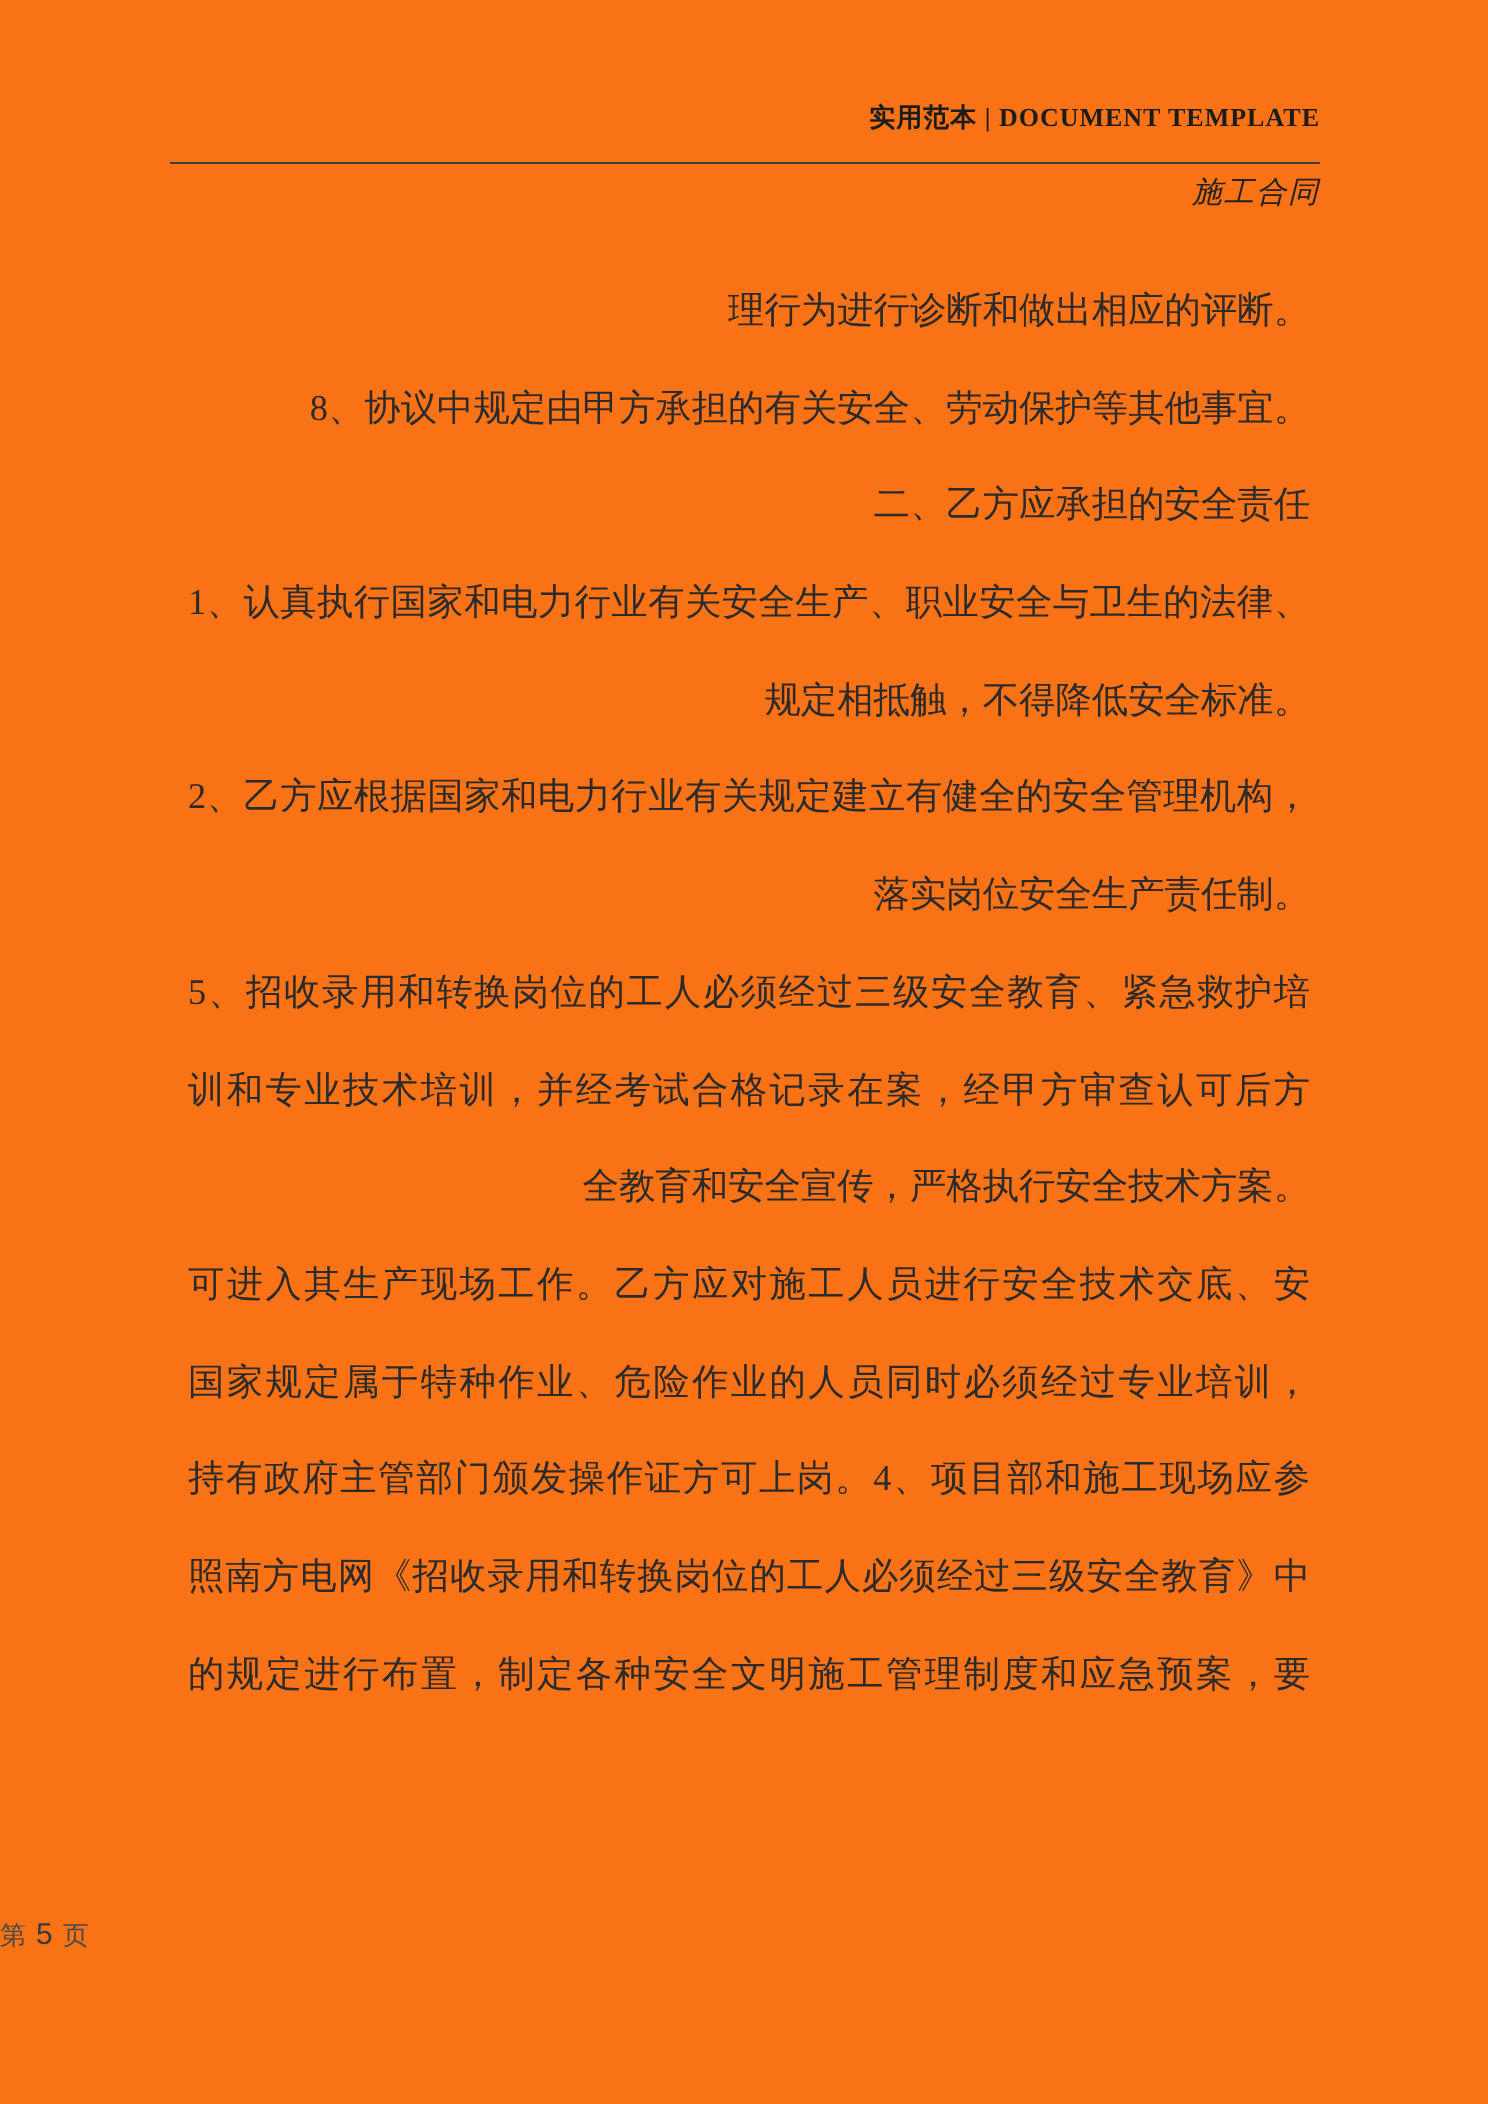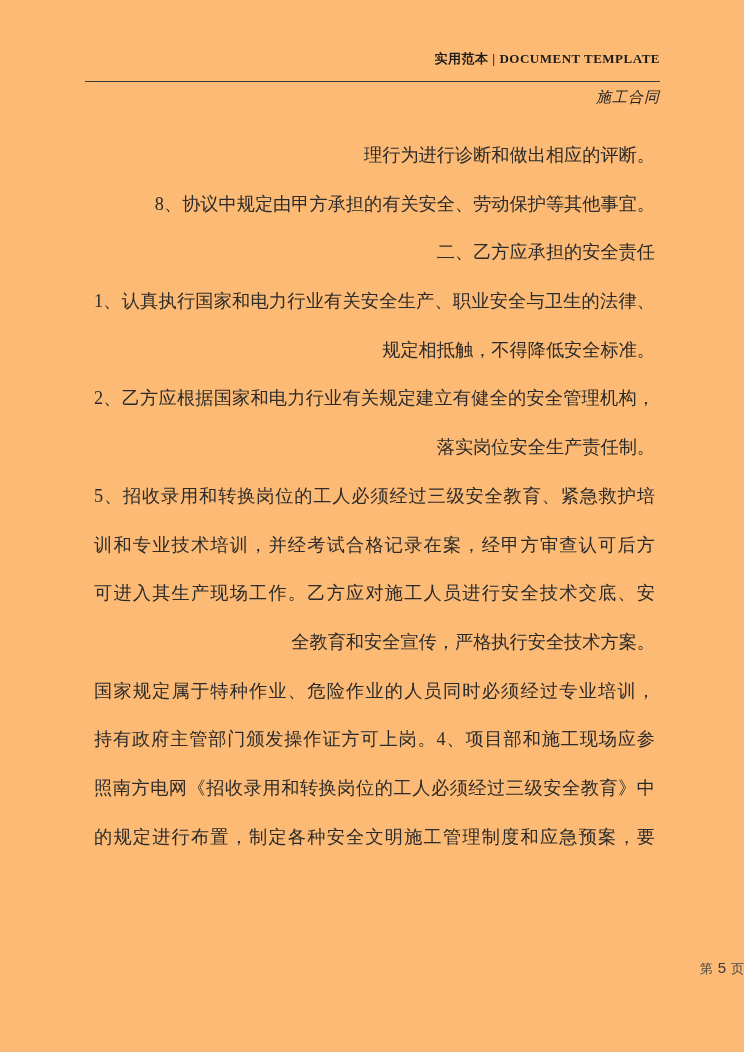--- a/index.html
+++ b/index.html
@@ -2,21 +2,21 @@
 <html><head>
 <meta charset="utf-8">
 <style>
   * { margin: 0; padding: 0; box-sizing: border-box; }
   html, body { background: #888; }
   .page {
     position: relative;
     width: 744px;
     height: 1052px;
     margin: 0 auto;
-    background: #fdba74;
+    background: #f97316;
     font-family: "Liberation Serif", "DejaVu Serif", serif;
     overflow: hidden;
   }
   
   .header {
     position: absolute;
     left: 85px;
     right: 84px;
     top: 51px;
     text-align: right;
@@ -60,21 +60,21 @@
     text-align: justify;
     text-align-last: justify;
     text-justify: inter-ideograph;
   }
   
   .footer {
     position: absolute;
     left: 0;
     right: 0;
     top: 958px;
-    text-align: right;
+    text-align: left;
     color: #4a4a4a;
     font-size: 13px;
     line-height: 20px;
   }
   .footer .num {
     font-family: "Liberation Sans", "DejaVu Sans", sans-serif;
     font-size: 15px;
     color: #3a3a3a;
     margin: 0 5px;
   }
@@ -93,22 +93,22 @@
   <div class="doc-body">
       <div class="line">理行为进行诊断和做出相应的评断。</div>
       <div class="line">8、协议中规定由甲方承担的有关安全、劳动保护等其他事宜。</div>
       <div class="line">二、乙方应承担的安全责任</div>
       <div class="line just">1、认真执行国家和电力行业有关安全生产、职业安全与卫生的法律、</div>
       <div class="line">规定相抵触，不得降低安全标准。</div>
       <div class="line just">2、乙方应根据国家和电力行业有关规定建立有健全的安全管理机构，</div>
       <div class="line">落实岗位安全生产责任制。</div>
       <div class="line just">5、招收录用和转换岗位的工人必须经过三级安全教育、紧急救护培</div>
       <div class="line just">训和专业技术培训，并经考试合格记录在案，经甲方审查认可后方</div>
+      <div class="line">全教育和安全宣传，严格执行安全技术方案。</div>
       <div class="line just">可进入其生产现场工作。乙方应对施工人员进行安全技术交底、安</div>
-      <div class="line">全教育和安全宣传，严格执行安全技术方案。</div>
       <div class="line just">国家规定属于特种作业、危险作业的人员同时必须经过专业培训，</div>
       <div class="line just">持有政府主管部门颁发操作证方可上岗。4、项目部和施工现场应参</div>
       <div class="line just">照南方电网《招收录用和转换岗位的工人必须经过三级安全教育》中</div>
       <div class="line just">的规定进行布置，制定各种安全文明施工管理制度和应急预案，要</div>
     </div>
 
   <div class="footer">
     <span>第</span><span class="num">5</span><span>页</span>
   </div>
 

